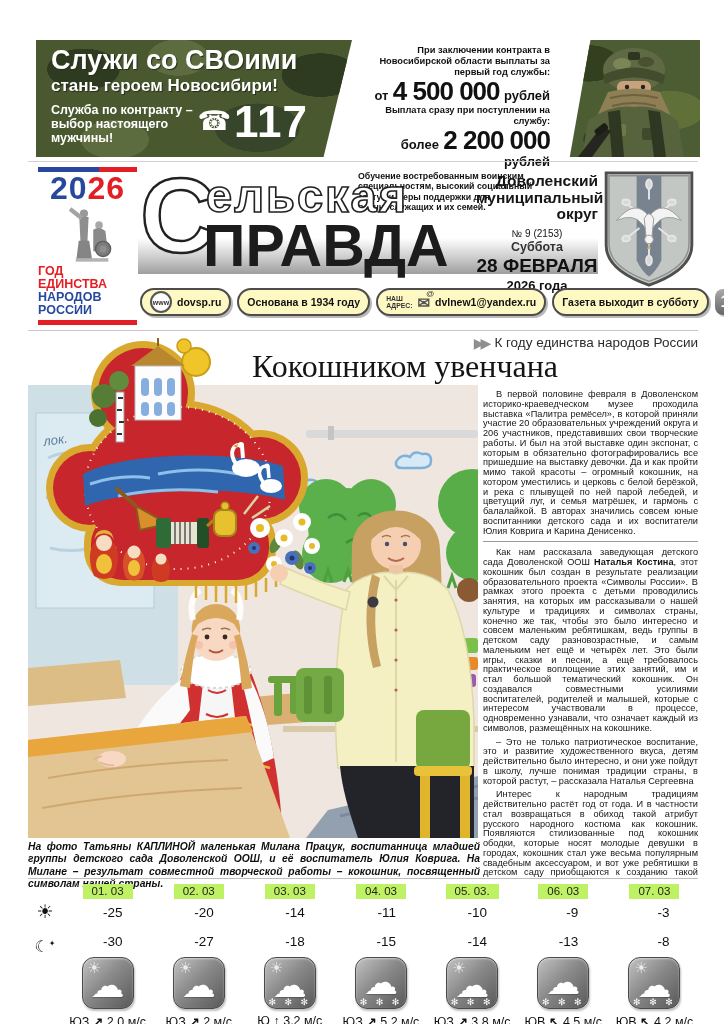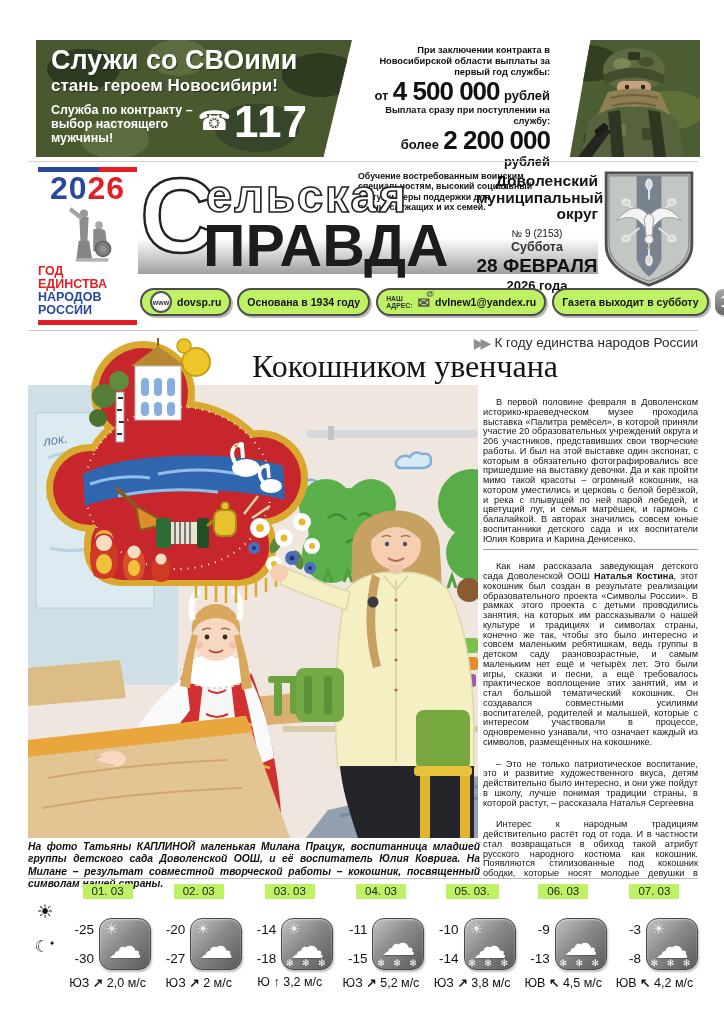--- a/index.html
+++ b/index.html
@@ -65,21 +65,21 @@
   .issue-sub{text-align:center;margin-top:5px;}
   .issue-no{font-size:10px;font-weight:normal;}
   .weekday{font-size:12.5px;font-weight:bold;color:#333;margin-top:1px;}
   .bigdate{font-size:19px;font-weight:800;margin-top:1px;}
   .dateyear{font-size:13px;font-weight:bold;margin-top:1px;}
   .crest{position:absolute;left:601px;top:169px;width:96px;height:120px;}
 
   .pills{position:absolute;left:140px;top:288px;right:24px;display:flex;gap:6px;align-items:center;
     justify-content:space-between;}
   .pill{display:flex;align-items:center;gap:5px;border:2px solid #4c4c4c;border-radius:14px;
-    padding:2px 8px;background:#bef264;box-shadow:2px 2px 0 #b9b9b9;font-size:10.5px;font-weight:bold;
+    padding:2px 8px;background:#fef9c3;box-shadow:2px 2px 0 #b9b9b9;font-size:10.5px;font-weight:bold;
     white-space:nowrap;height:20px;}
   .globe{width:22px;height:22px;border:2px solid #555;border-radius:50%;display:flex;align-items:center;
     justify-content:center;font-size:7px;font-weight:800;color:#333;box-sizing:border-box;
     background:radial-gradient(circle at 50% 50%,#fff 55%,#ddd 100%);}
   .env{font-size:15px;line-height:1;position:relative;color:#555;}
   .env .at{position:absolute;top:-5px;right:-4px;font-size:8px;color:#444;font-weight:800;}
   .addr-label{font-size:6.8px;font-weight:800;line-height:1.05;color:#333;}
   .age{background:linear-gradient(#ababab,#666);color:#fff;font-weight:800;font-size:17px;
     padding:3px 6px;border-radius:8px;box-shadow:2px 2px 0 #c2c2c2;}
 
@@ -87,34 +87,34 @@
   .rule-mid{position:absolute;left:28px;top:330px;width:670px;border-top:1px solid #c8c8c8;}
   .rubric{position:absolute;right:26px;top:335px;display:flex;align-items:center;gap:7px;
     font-size:13.5px;color:#2c2c2c;}
   .rubric-arrows{color:#8f8f8f;font-size:14px;letter-spacing:-4px;line-height:1;}
   .headline{position:absolute;left:195px;top:348px;width:420px;text-align:center;
     font-family:"Liberation Serif",serif;font-size:32px;color:#141414;}
   .photo{position:absolute;left:28px;top:338px;width:450px;height:500px;z-index:2;}
   .caption{position:absolute;left:28px;top:841px;width:452px;font-size:10.3px;line-height:1.2;
     font-style:italic;font-weight:bold;text-align:justify;color:#101010;}
   .article-col{position:absolute;left:483px;top:386px;width:215px;height:494px;overflow:hidden;}
-  .para{font-size:9.2px;line-height:1.06;text-align:justify;text-indent:13px;margin:12px 0 3px;color:#141414;}
+  .para{font-size:9.2px;line-height:1.06;text-align:justify;text-indent:13px;margin:4px 0 3px;color:#141414;}
   .seg-bold{font-weight:bold;}
   .col-rule{border-top:1px solid #9a9a9a;margin:5px 0 6px;}
   .rule-bottom{position:absolute;left:28px;top:878px;width:670px;border-top:1px solid #bdbdbd;}
 
   
   .weather{position:absolute;left:28px;top:884px;right:24px;display:flex;}
   .wlegend{width:34px;display:flex;flex-direction:column;align-items:center;}
   .wl-sun{font-size:19px;margin-top:16px;color:#111;}
   .wl-moon{font-size:16px;margin-top:14px;color:#111;}
   .wl-moon .st{font-size:8px;vertical-align:super;}
   .wday{flex:1;display:flex;flex-direction:column;align-items:center;}
   .wdate{background:#bef264;padding:0 9px;font-size:11.5px;height:15px;line-height:15px;color:#222;}
-  .wmid{display:flex;align-items:center;gap:5px;margin-top:19px;}
+  .wmid{display:flex;align-items:center;gap:5px;margin-top:3px;flex-direction:column;}
   .wtemps{width:30px;height:50px;display:flex;flex-direction:column;justify-content:space-between;
     text-align:right;font-size:13.5px;color:#111;padding:3px 0;box-sizing:border-box;}
   .wicon{width:50px;height:50px;border-radius:12px;position:relative;
     background:linear-gradient(135deg,#c2c2c2,#8a8a8a 45%,#595959);
     border:1px solid #4a4a4a;box-shadow:inset 0 1px 2px rgba(255,255,255,.5),1px 2px 2px rgba(0,0,0,.25);
     overflow:hidden;}
   .w-sun{position:absolute;top:1px;left:5px;font-size:15px;color:#ececec;}
   .w-cloud{position:absolute;left:0;right:0;top:2px;text-align:center;font-size:34px;line-height:44px;color:#fff;
     text-shadow:0 1px 1px rgba(0,0,0,.25);}
   .w-cloud.low{top:5px;}

